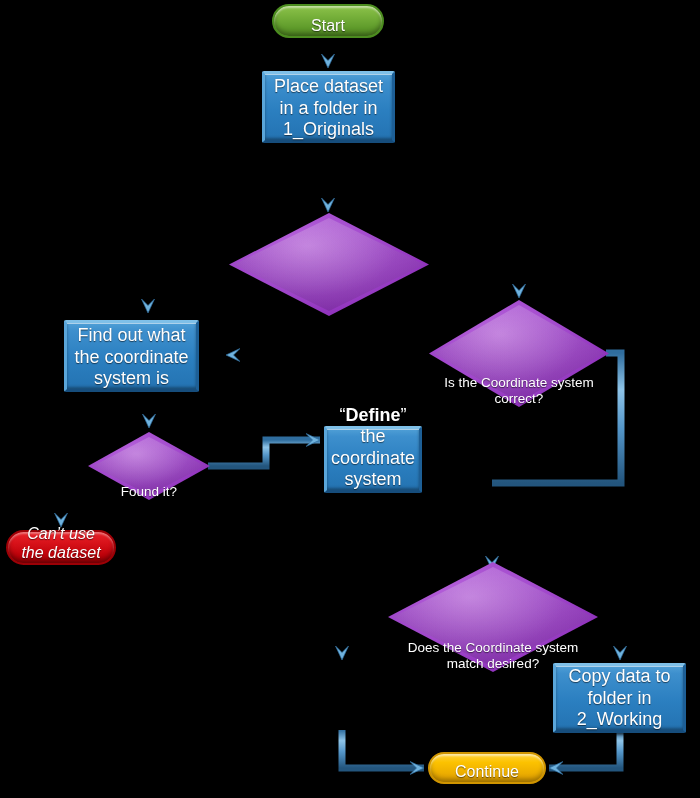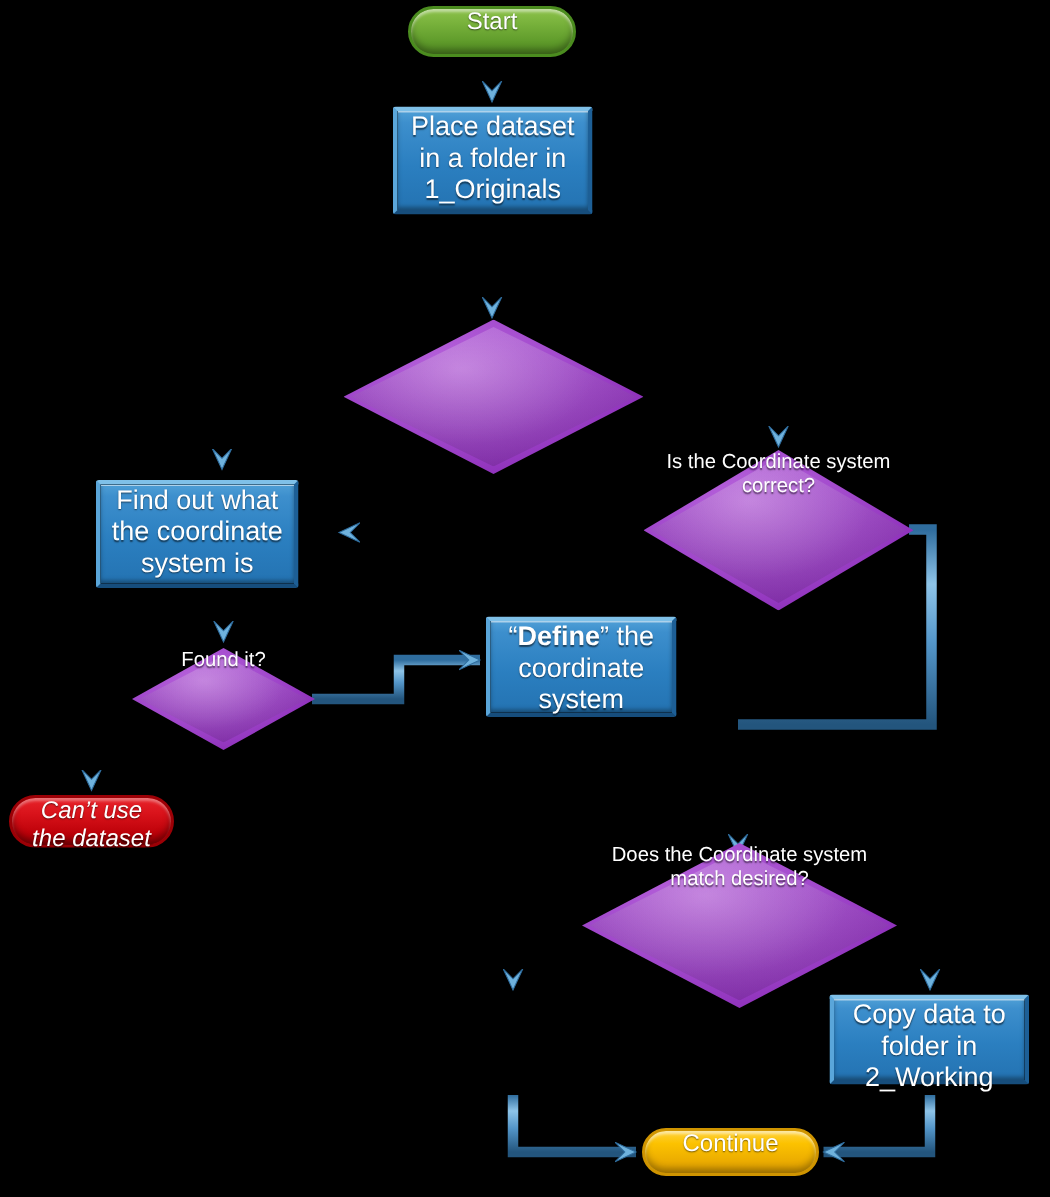--- a/index.html
+++ b/index.html
@@ -21,21 +21,21 @@
     position: absolute;
     left: 0; top: 0;
     width: 700px;
     height: 798px;
     pointer-events: none;
   }
   .node {
     position: absolute;
     box-sizing: border-box;
     display: flex;
-    align-items: flex-start;
+    align-items: flex-end;
     justify-content: center;
     text-align: center;
     color: #ffffff;
     line-height: 1.18;
     z-index: 5;
   }
   .node .lbl {
     position: relative;
     z-index: 3;
     padding: 0 6px;
@@ -193,35 +193,35 @@
 
   <div class="node proc" style="left:64px; top:320px; width:135px; height:72px;">
     <span class="lbl">Find out what the coordinate system is</span>
   </div>
 
   <div class="node dec" style="left:88px; top:432px; width:122px; height:68px;">
     <span class="dshape"></span>
     <span class="lbl">Found it?</span>
   </div>
 
-  <div class="node proc" style="left:324px; top:411px; width:127px; height:67px;">
+  <div class="node proc" style="left:324px; top:426px; width:98px; height:67px;">
     <span class="lbl"><span>“</span><b>Define</b><span>” the coordinate system</span></span>
   </div>
 
   <div class="node term term-stop" style="left:6px; top:530px; width:110px; height:35px;font-style:italic;">
     <span class="lbl">Can’t use the dataset</span>
   </div>
 
   <div class="node dec" style="left:388px; top:562px; width:210px; height:110px;">
     <span class="dshape"></span>
     <span class="lbl">Does the Coordinate system match desired?</span>
   </div>
 
 
-  <div class="node proc" style="left:553px; top:663px; width:133px; height:60px;">
+  <div class="node proc" style="left:553px; top:663px; width:133px; height:70px;">
     <span class="lbl">Copy data to folder in 2_Working</span>
   </div>
 
   <div class="node term term-continue" style="left:428px; top:752px; width:118px; height:32px;">
     <span class="lbl">Continue</span>
   </div>
 
 </div>
 
 </body></html>

